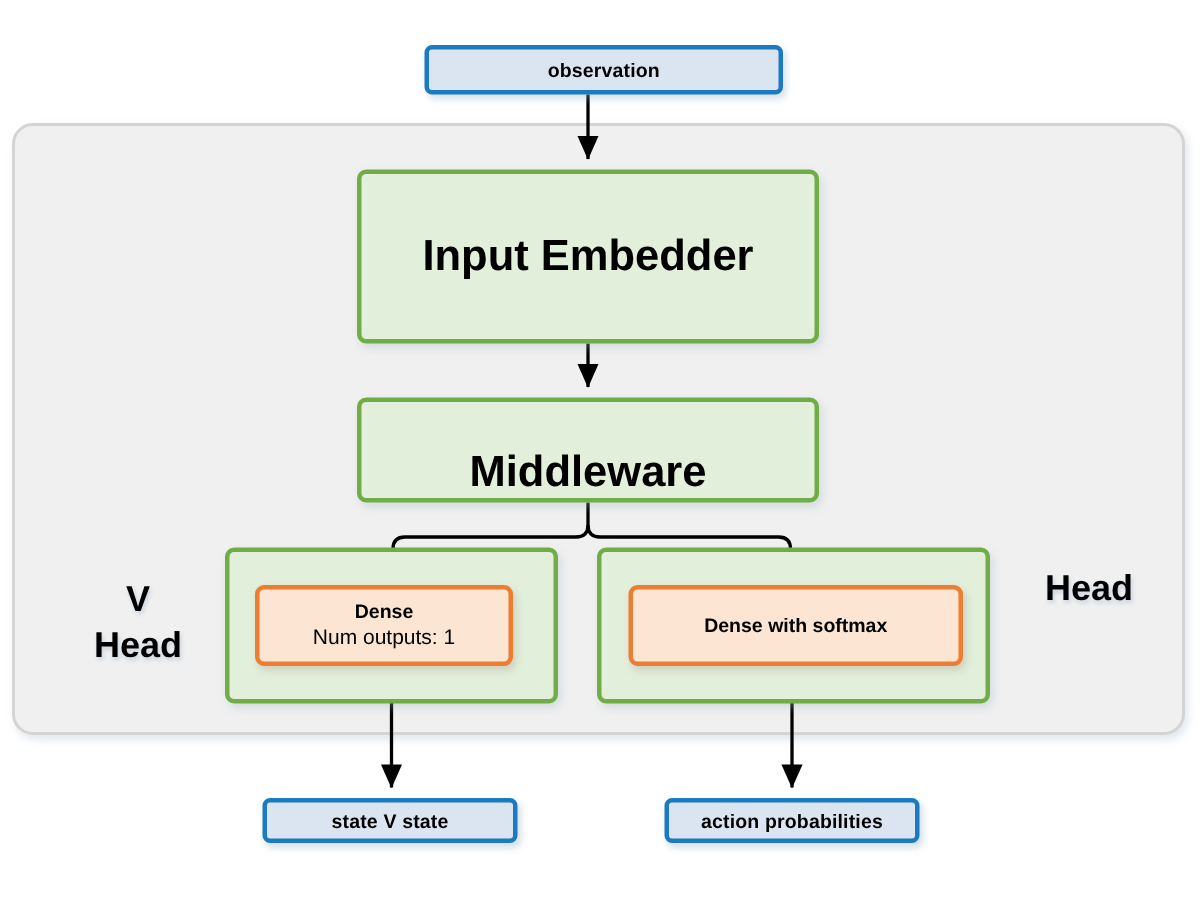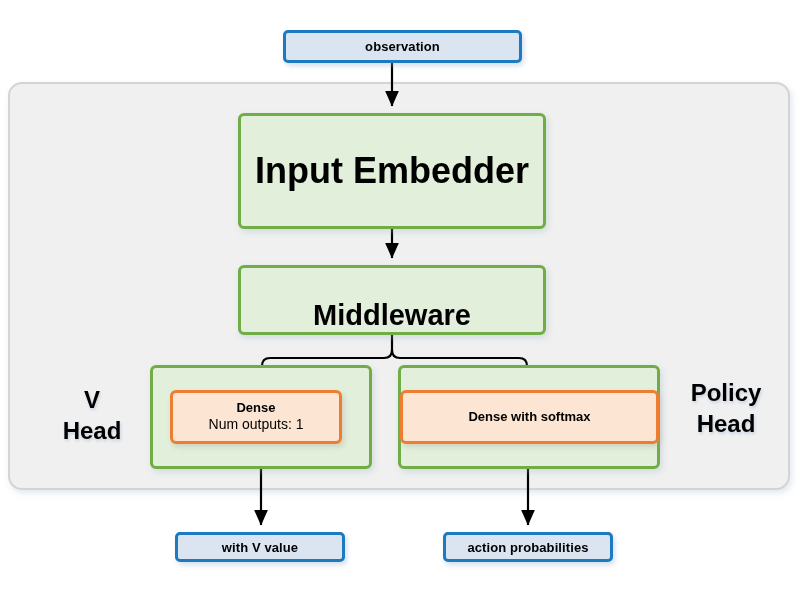--- a/index.html
+++ b/index.html
@@ -58,21 +58,21 @@
 
   
   .green-box {
     background: #e2efda;
     border: 3px solid #70ad47;
     border-radius: 6px;
     color: #000000;
   }
   #input-embedder-box {
     left: 238px; top: 113px; width: 308px; height: 116px;
-    font-size: 36px; font-weight: bold;
+    font-size: 29px; font-weight: bold;
     box-shadow: 2px 3px 6px rgba(160,180,195,0.35);
   }
   #middleware-box {
     left: 238px; top: 265px; width: 308px; height: 70px;
     font-size: 29px; font-weight: bold;
     box-shadow: 2px 3px 6px rgba(160,180,195,0.35);
     justify-content: flex-end;
   }
 
   
@@ -87,21 +87,21 @@
 
   
   .orange-box {
     background: #fce5d2;
     border: 3px solid #ed7d31;
     border-radius: 6px;
     color: #000000;
     box-shadow: 2px 3px 5px rgba(170,160,150,0.35);
   }
   #dense-v-box      { left: 170px; top: 390px; width: 172px; height: 54px; }
-  #dense-policy-box { left: 400px; top: 390px; width: 259px; height: 54px; }
+  #dense-policy-box { left: 419px; top: 390px; width: 223px; height: 54px; }
   .dense-title {
     font-size: 13px;
     font-weight: bold;
     line-height: 1.25;
   }
   .dense-sub {
     font-size: 14px;
     font-weight: normal;
     line-height: 1.25;
   }
@@ -179,24 +179,23 @@
 
   <div class="node orange-box" id="dense-policy-box">
     <span class="dense-title">Dense with softmax</span>
   </div>
 
   <div class="head-label" id="v-head-label">
     <div>V</div>
     <div>Head</div>
   </div>
   <div class="head-label" id="policy-head-label">
-    <div>Policy</div>
     <div>Head</div>
   </div>
 
   <div class="node io-box" id="state-v-box">
-    <span>with V value</span>
+    <span>state V state</span>
   </div>
   <div class="node io-box" id="action-prob-box">
     <span>action probabilities</span>
   </div>
 
 </div>
 
 </body></html>

